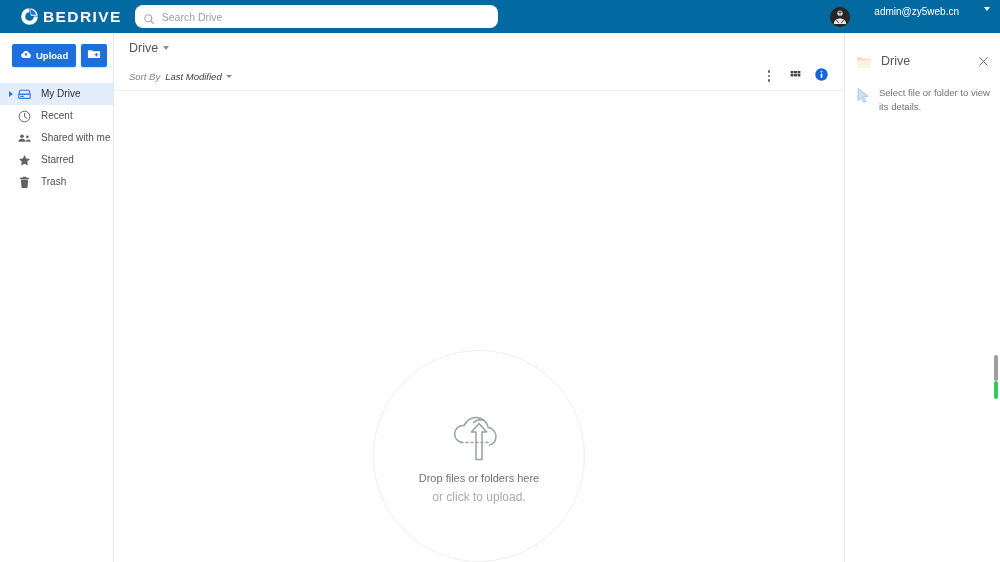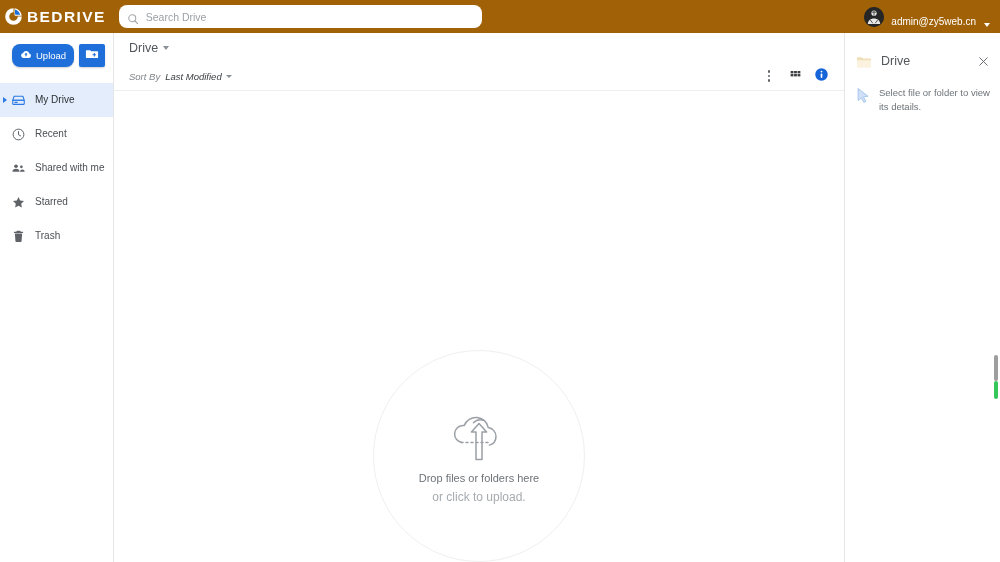--- a/index.html
+++ b/index.html
@@ -21,24 +21,24 @@
     height: 562px;
     display: flex;
     flex-direction: column;
     overflow: hidden;
   }
 
   
   .topbar {
     height: 33px;
     min-height: 33px;
-    background: #a16207;
-    display: flex;
-    align-items: center;
-    padding: 0 8px 0 4px;
+    background: #0369a1;
+    display: flex;
+    align-items: center;
+    padding: 0 8px 0 20px;
     box-sizing: border-box;
     position: relative;
     z-index: 30;
   }
   .logo {
     display: flex;
     align-items: center;
     gap: 4px;
     margin-right: 8px;
     cursor: pointer;
@@ -84,22 +84,22 @@
     color: #3c4043;
     background: transparent;
     padding: 0;
   }
   .search-input::placeholder { color: #9aa0a6; }
 
   .topbar-spacer { flex: 1; }
 
   .user-chip {
     display: flex;
-    align-items: flex-end;
-    gap: 7px;
+    align-items: flex-start;
+    gap: 24px;
     cursor: pointer;
     padding-right: 2px;
     margin-left: 44px;
   }
   .avatar {
     width: 20px;
     height: 20px;
     border-radius: 50%;
     background: #2b2b2b;
     overflow: hidden;
@@ -144,25 +144,25 @@
   .upload-row {
     display: flex;
     gap: 5px;
     padding: 0 9px 0 12px;
     margin-bottom: 16px;
   }
   .btn-upload {
     height: 23px;
     background: #1e6fd9;
     border: none;
-    border-radius: 8px;
+    border-radius: 2px;
     color: #fff;
     font-family: "Liberation Sans", sans-serif;
     font-size: 9.5px;
-    font-weight: normal;
+    font-weight: bold;
     display: flex;
     align-items: center;
     justify-content: flex-start;
     gap: 4px;
     padding: 0 8px;
     cursor: pointer;
     box-shadow: 0 1px 2px rgba(0,0,0,.18);
   }
   .btn-newfolder {
     width: 28px;
@@ -171,24 +171,24 @@
     border: none;
     border-radius: 2px;
     display: flex;
     align-items: center;
     justify-content: center;
     cursor: pointer;
     box-shadow: 0 1px 2px rgba(0,0,0,.18);
   }
 
   .nav-item {
-    height: 34px;
-    display: flex;
-    align-items: center;
-    padding-left: 0;
+    height: 22px;
+    display: flex;
+    align-items: center;
+    padding-left: 6px;
     box-sizing: border-box;
     cursor: pointer;
     position: relative;
     color: #4a4f54;
     font-size: 10px;
   }
   .nav-item.active {
     background: #e3edfb;
   }
   .nav-item.active .nav-label { color: #2b2f33; }

